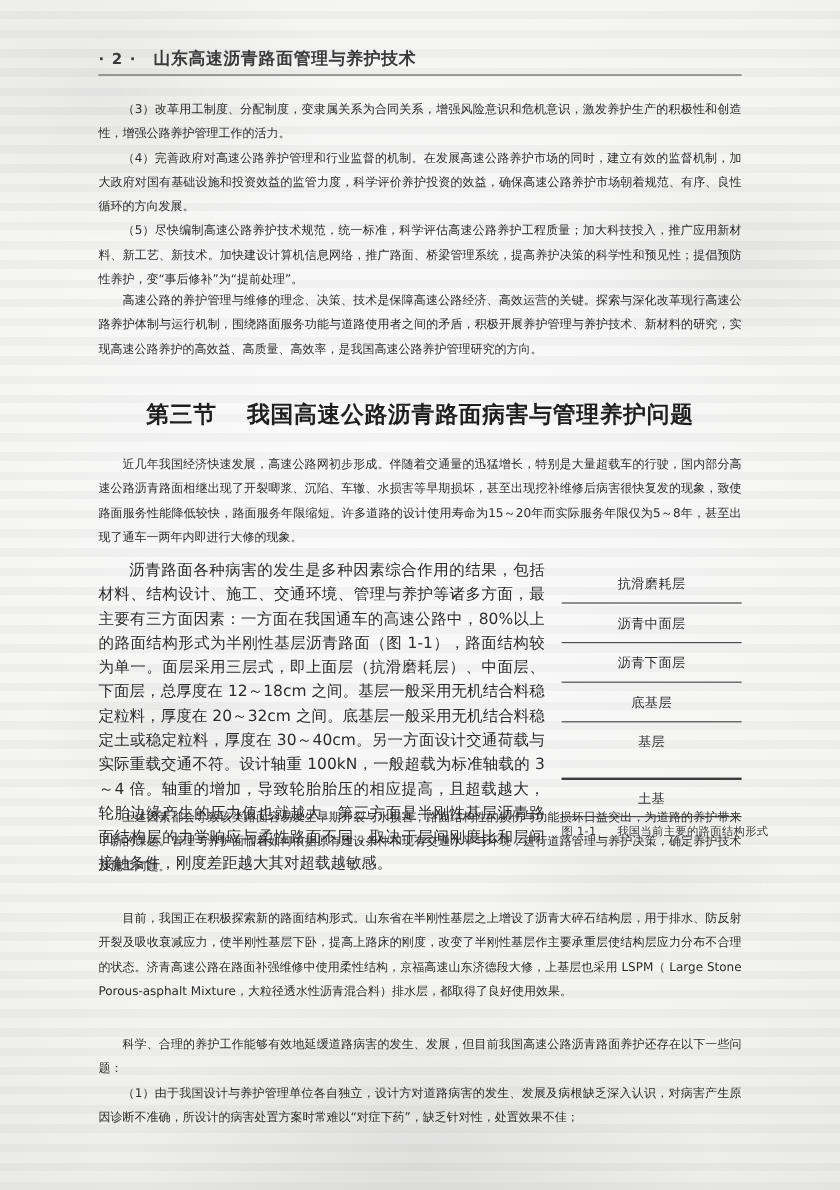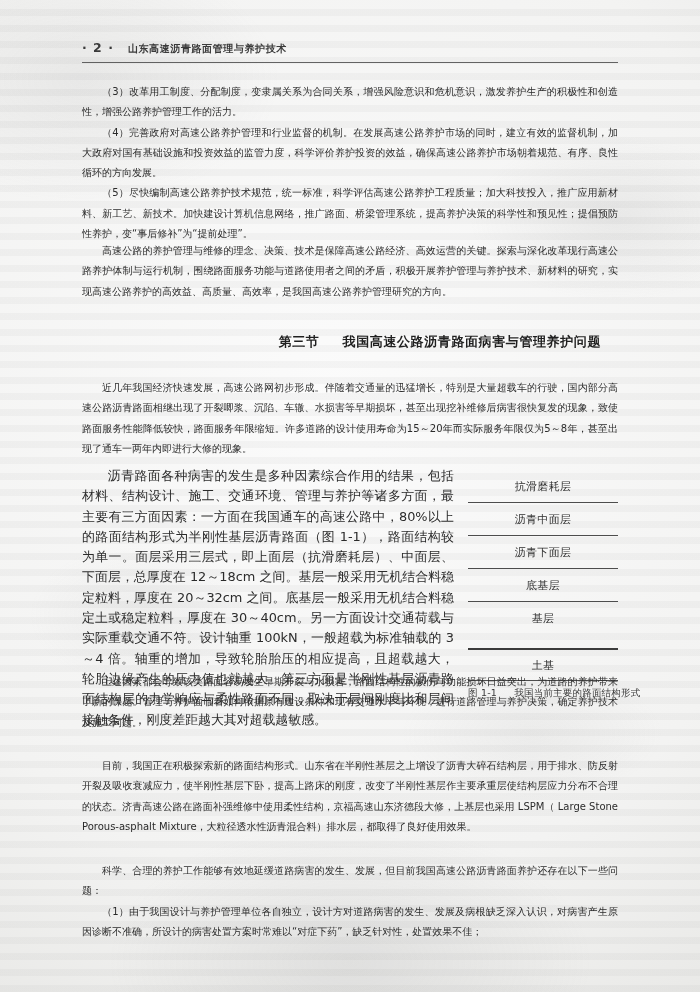--- a/index.html
+++ b/index.html
@@ -70,21 +70,21 @@
     font-weight: bold;
     color: #3a3a3a;
     letter-spacing: 0.4px;
     filter: blur(0.18px);
   }
   .header .pagenum {
     font-size: 12.5px;
     letter-spacing: 1px;
   }
   .header .booktitle {
-    font-size: 10px;
+    font-size: 14px;
     letter-spacing: 0.6px;
   }
   .rule {
     position: absolute;
     left: 82px;
     top: 62px;
     width: 536px;
     height: 1px;
     background: #4a4a4a;
     opacity: 0.85;
@@ -106,25 +106,25 @@
     margin: 0;
     text-indent: 2em;
   }
 
   #block-top   { top: 82px; }
   #block-mid   { top: 241px; }
 
   
   .section-heading {
     position: absolute;
-    left: 65px;
+    left: 82px;
     top: 333px;
     width: 536px;
-    text-align: right;
-    font-size: 13px;
+    text-align: center;
+    font-size: 19px;
     font-weight: bold;
     letter-spacing: 0.6px;
     color: #1f1f1f;
     filter: blur(0.15px);
   }
   .section-heading .sec-no { margin-right: 18px; }
 
   #block-after-heading { top: 378px; }
 
   

